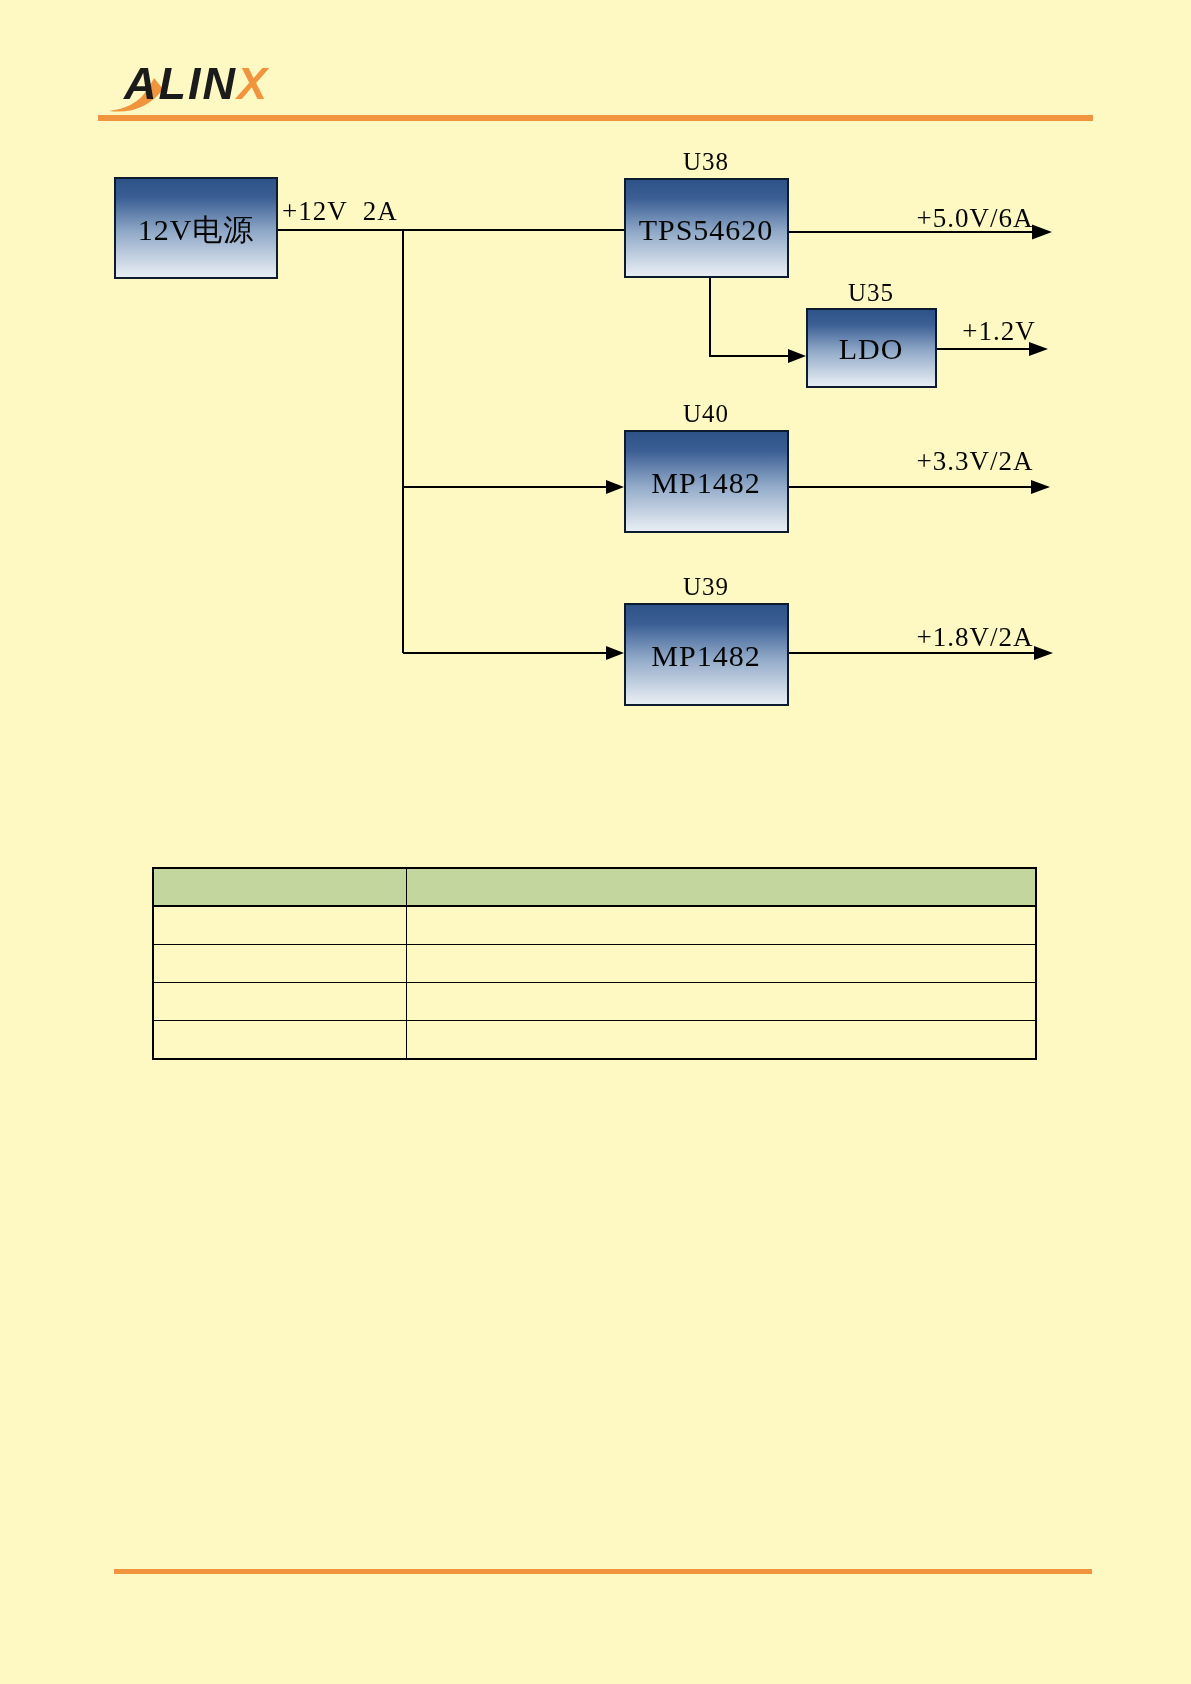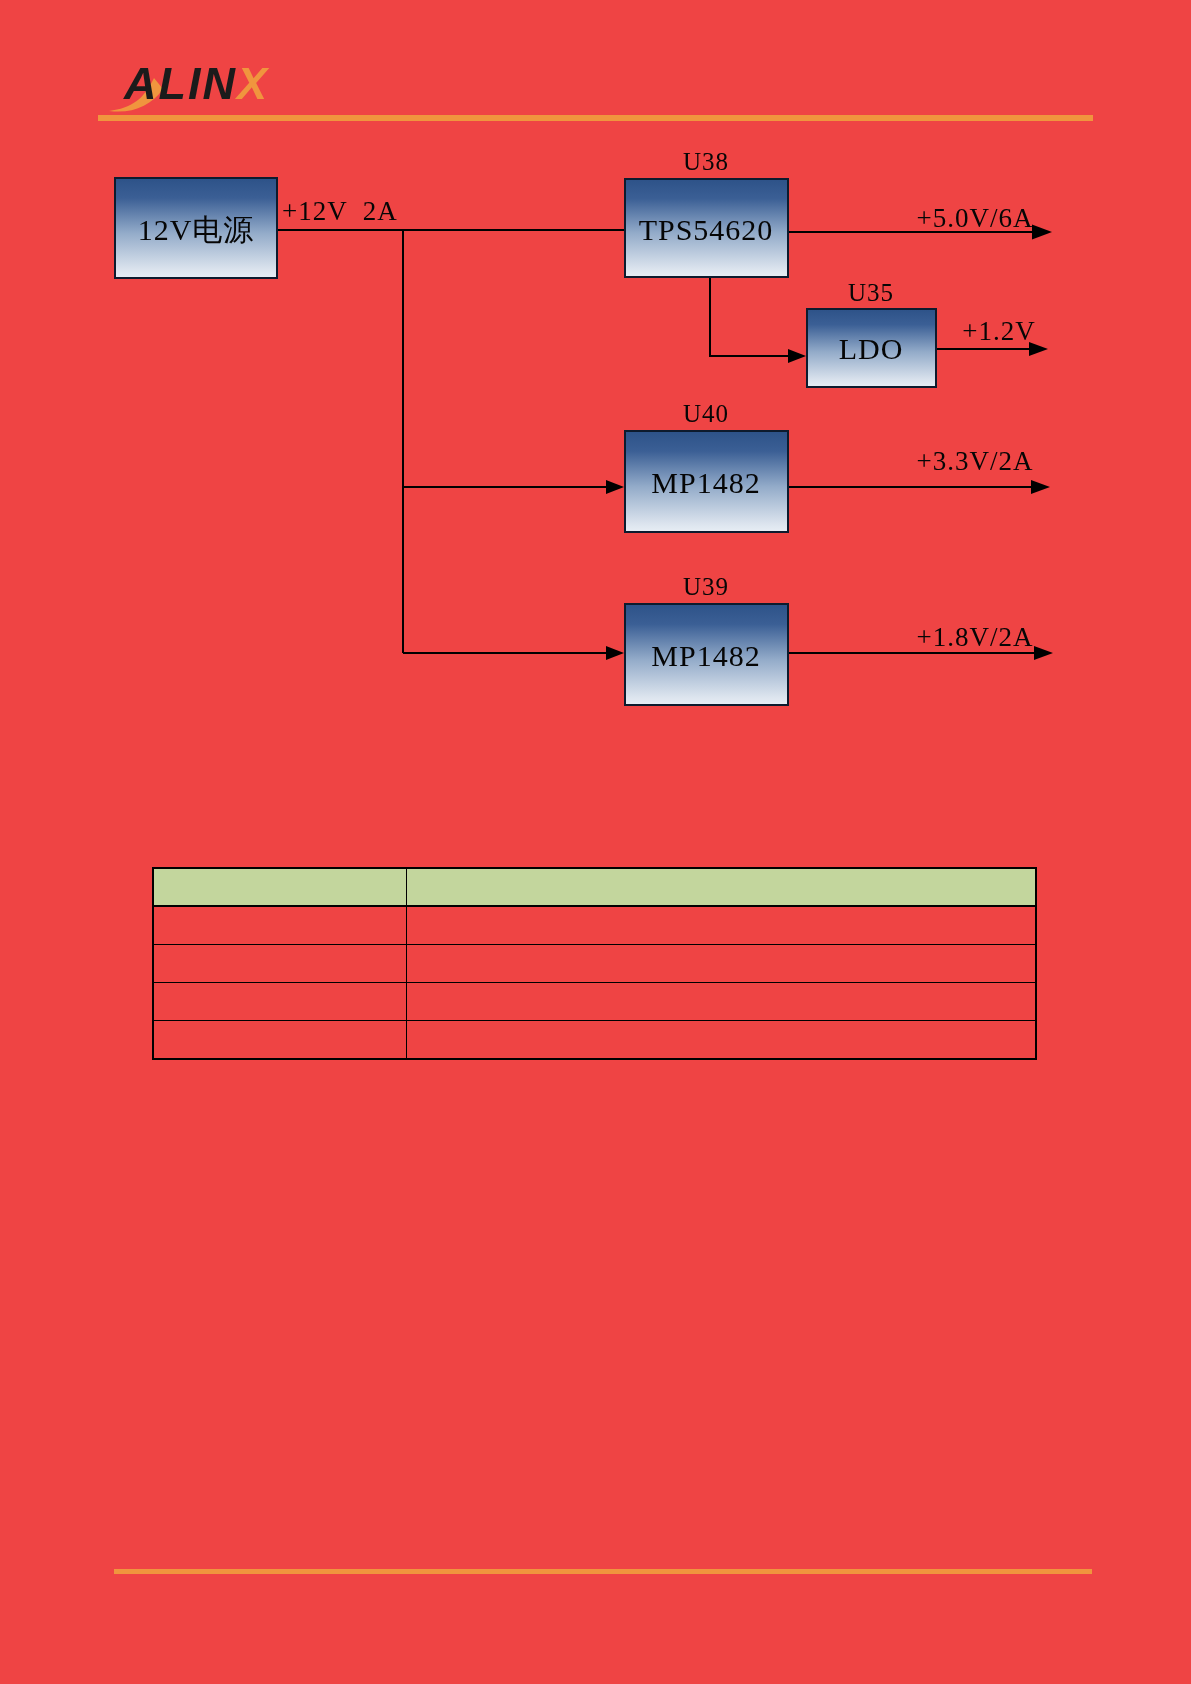--- a/index.html
+++ b/index.html
@@ -1,17 +1,17 @@
 <!DOCTYPE html>
 <html style="--accent: #f0953e; --table_header_fill: #c3d69d; --box_gradient_top: #2d5288; --box_gradient_mid: #93abc9; --box_gradient_bottom: #e8eef5; --box_border: #0d1b2e; --line: #000000;"><head>
 <meta charset="utf-8">
 <style>
   html,body{margin:0;padding:0;background:#ffffff;}
   .page{
-    position:relative;width:1191px;height:1684px;background:#ef4444;overflow:hidden;
+    position:relative;width:1191px;height:1684px;background:#fef9c3;overflow:hidden;
     font-family:"Liberation Serif",serif;
   }
   
   .logo{position:absolute;left:108px;top:54px;width:210px;height:60px;}
   
   .rule{position:absolute;background:var(--accent,#f0953e);}
   .rule-top{left:98px;top:115px;width:995px;height:6px;}
   .rule-bottom{left:114px;top:1569px;width:978px;height:5px;}
   
   .diagram{position:absolute;left:0;top:0;}

